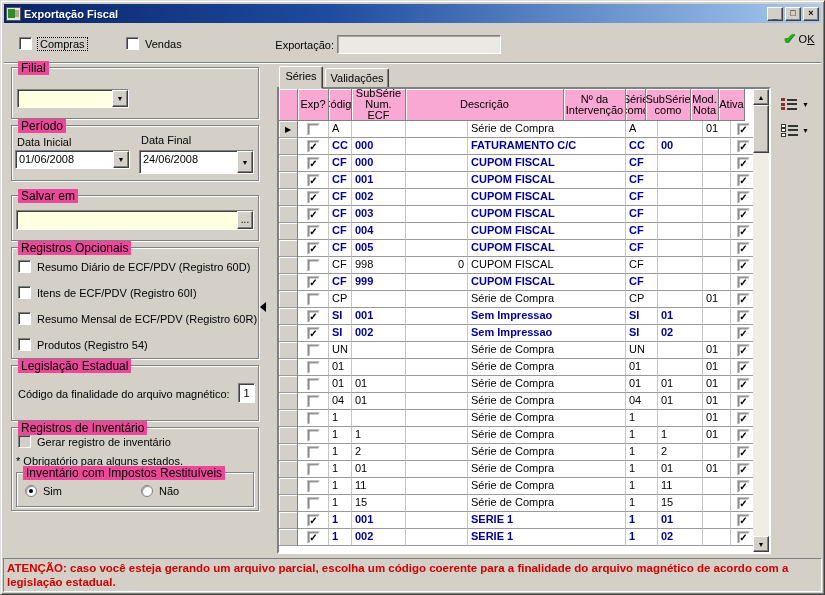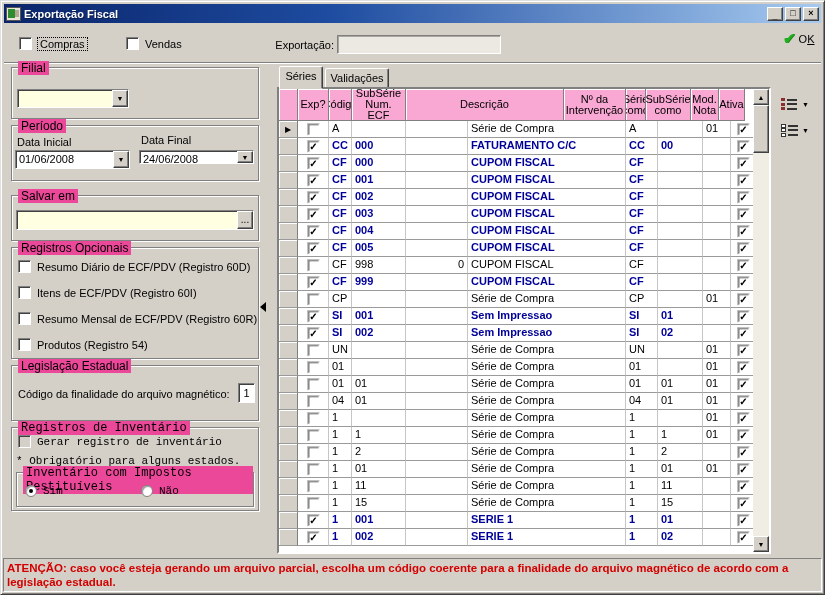--- a/index.html
+++ b/index.html
@@ -179,21 +179,21 @@
   </div>
 
   <div class="groupbox" style="left:10px; top:124px; width:248px; height:56px;">
     <span class="legend">Período</span>
     <span class="lbl" style="left:5px; top:10px;">Data Inicial</span>
     <span class="lbl" style="left:129px; top:8px;">Data Final</span>
     <div class="combo sunken" style="position:absolute; left:3px; top:24px; width:115px; height:19px;">
       <span class="val">01/06/2008</span>
       <span class="drop">▼</span>
     </div>
-    <div class="combo sunken" style="position:absolute; left:127px; top:24px; width:115px; height:14px;">
+    <div class="combo sunken" style="position:absolute; left:127px; top:24px; width:115px; height:24px;">
       <span class="val">24/06/2008</span>
       <span class="drop">▼</span>
     </div>
   </div>
 
   <div class="groupbox" style="left:10px; top:194px; width:248px; height:46px;">
     <span class="legend">Salvar em</span>
     <div class="combo sunken cream" style="position:absolute; left:4px; top:14px; width:238px; height:20px;">
       <span class="val"></span>
       <span class="drop" style="font-size:10px; line-height:6px;">...</span>
@@ -221,21 +221,21 @@
         </span>
       </div>
   </div>
 
   <div class="groupbox" style="left:10px; top:364px; width:248px; height:56px;">
     <span class="legend">Legislação Estadual</span>
     <span class="lbl" style="left:6px; top:22px; width:216px;">Código da finalidade do arquivo magnético:</span>
     <div class="sunken" style="position:absolute; left:226px; top:17px; width:17px; height:20px; text-align:center; line-height:18px;">1</div>
   </div>
 
-  <div class="groupbox" style="left:10px; top:426px; width:248px; height:84px;font-family:Liberation Mono, monospace;">
+  <div class="groupbox" style="left:10px; top:426px; width:248px; height:84px;">
     <span class="legend">Registros de Inventário</span>
     <span class="cbrow" style="left:6px; top:7px;">
       <span class="cbbox disabled"></span>
       <span>Gerar registro de inventário</span>
     </span>
     <span class="note" style="left:4px; top:27px; position:absolute;">* Obrigatório para alguns estados.</span>
     <div class="groupbox" style="left:4px; top:44px; width:238px; height:35px; background:#d4d0c8;">
       <span class="legend">Inventário com Impostos Restituíveis</span>
       <span class="cbrow" style="left:8px; top:12px;">
         <span class="radio">

